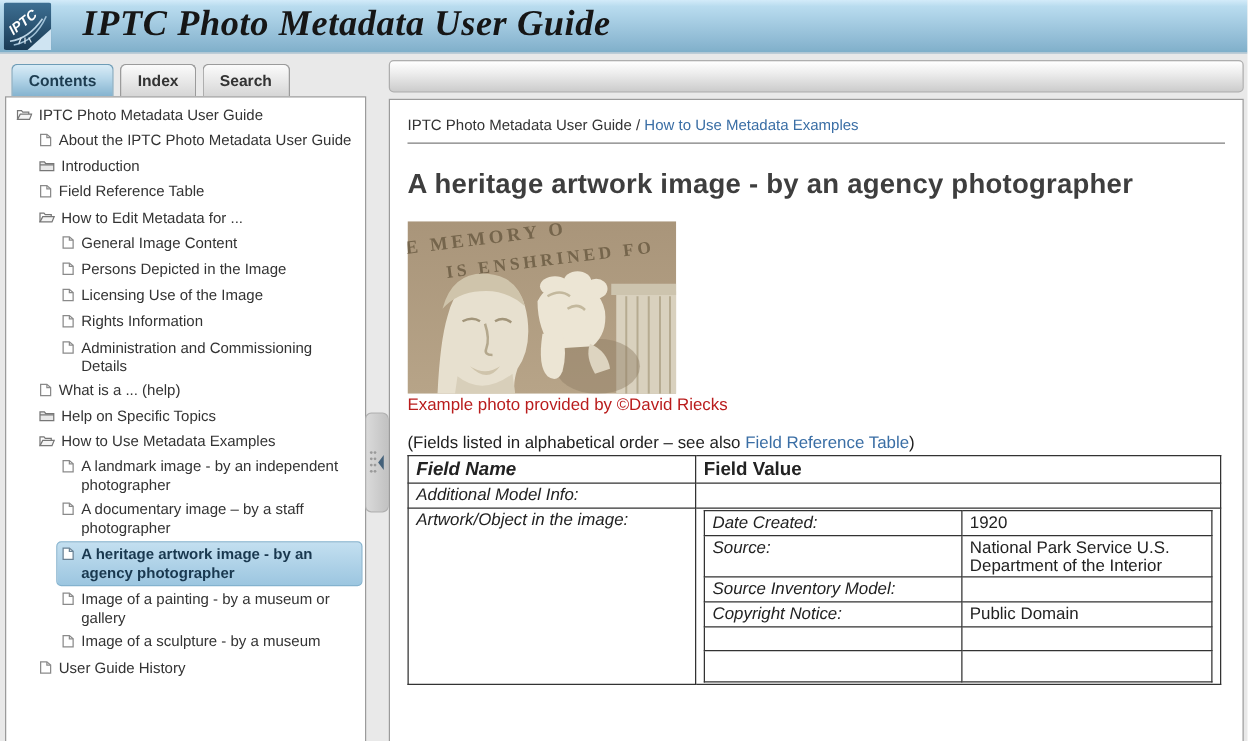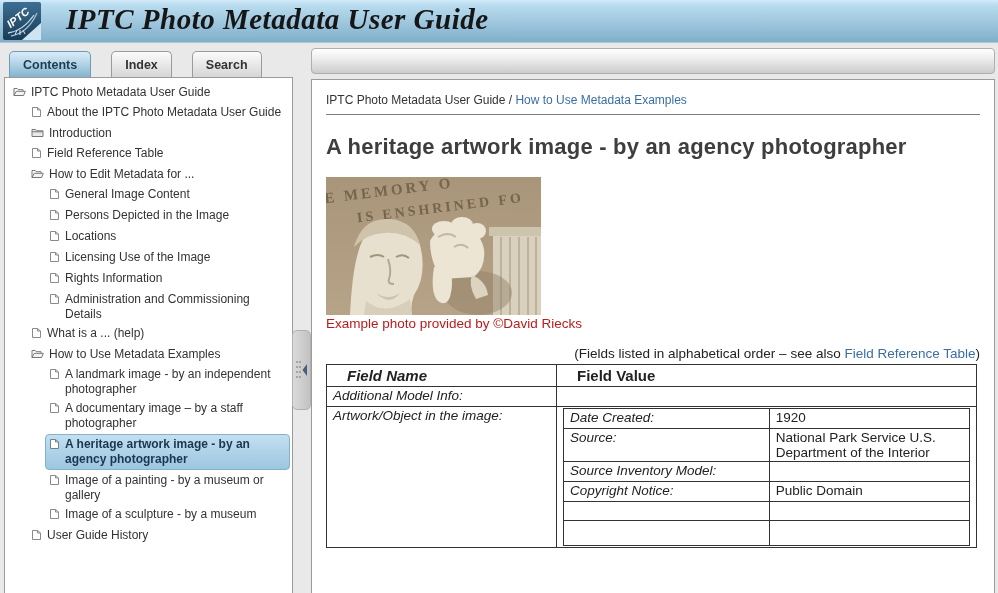--- a/index.html
+++ b/index.html
@@ -15,21 +15,21 @@
     border-bottom:1px solid #b0c4d1;
   }
   .logo{position:absolute;left:3px;top:2px;width:38px;height:38px;}
   .app-title{
     position:absolute;left:66px;top:3px;
     font-family:"Liberation Serif",serif;font-style:italic;font-weight:bold;
     font-size:29px;color:#161616;letter-spacing:.5px;white-space:nowrap;
   }
   
   .sidebar{position:absolute;left:4px;top:48px;width:289px;height:552px;}
-  .tabs{display:flex;gap:20px;padding-left:5px;height:29px;align-items:flex-end;}
+  .tabs{display:flex;gap:5px;padding-left:5px;height:29px;align-items:flex-end;}
   .tab{
     padding:6px 13px 5px;font-size:12.5px;font-weight:bold;color:#333;
     background:linear-gradient(#fbfbfb,#d6d6d6);
     border:1px solid #9b9b9b;border-bottom:none;border-radius:5px 5px 0 0;
     cursor:pointer;white-space:nowrap;
   }
   .tab.active{
     background:linear-gradient(#d9ecf7 0%,#b4d5e8 45%,#84b3cf 100%);
     color:#1d3c50;border-color:#6e9cb6;
   }
@@ -64,26 +64,26 @@
   .contentbox{
     background:#fff;border:1px solid #9b9b9b;height:518px;
     padding:11px 14px;overflow:hidden;
   }
   .breadcrumb{font-size:12px;color:#333;margin:2px 0 7px;}
   .breadcrumb a{color:#3a6ea5;text-decoration:none;cursor:pointer;}
   .rule{border:none;border-top:1px solid #7e7e7e;margin:0 0 19px;}
   .page-title{font-size:22px;font-weight:bold;color:#3e3e3e;margin:0 0 17px;letter-spacing:.2px;}
   .photo{display:block;}
   .caption{font-size:13.5px;color:#b91c1c;margin:1px 0 0;}
-  .note{font-size:13.5px;color:#222;margin:15px 0 3px;text-align:right;}
+  .note{font-size:13.5px;color:#222;margin:15px 0 3px;}
   .note a{color:#3a6ea5;text-decoration:none;cursor:pointer;}
   
   table.meta{border-collapse:collapse;width:651px;font-size:13.5px;color:#222;table-layout:fixed;}
   table.meta th,table.meta td{border:1px solid #333;padding:1px 6px;vertical-align:top;text-align:left;}
-  table.meta th{font-size:15px;padding:2px 20px;}
+  table.meta th{font-size:15px;padding:2px 6px;}
   th.fname-h{font-style:italic;}
   td.fname{font-style:italic;margin-top:43px;}
   col.c1{width:230px;}
   td.nestcell{padding:2px 3px 2px 4px;}
   table.inner{border-collapse:collapse;width:100%;font-size:13.5px;color:#222;table-layout:fixed;margin:0;}
   table.inner td{border:1px solid #333;padding:1px 6px;height:17px;vertical-align:top;}
   table.inner td.ilabel{width:47.5%;font-style:italic;}
   tr.spacer1 td{height:16px;}
   tr.spacer2 td{height:22px;}
   tr.outer-row td{height:17px;}
@@ -168,27 +168,20 @@
             <path d="M1.5 1.5 h5 L9.5 4 v6.5 h-8 Z" fill="#fff" stroke="#8a8a8a"></path>
             <path d="M6.5 1.5 V4 h3" fill="none" stroke="#8a8a8a"></path>
           </svg></span>
       <span>Persons Depicted in the Image</span>
     </div>
     <div class="tnode l2">
       <span class="ticon"><svg width="11" height="12" viewBox="0 0 11 12">
             <path d="M1.5 1.5 h5 L9.5 4 v6.5 h-8 Z" fill="#fff" stroke="#8a8a8a"></path>
             <path d="M6.5 1.5 V4 h3" fill="none" stroke="#8a8a8a"></path>
           </svg></span>
-      <span>Locations</span>
-    </div>
-    <div class="tnode l2">
-      <span class="ticon"><svg width="11" height="12" viewBox="0 0 11 12">
-            <path d="M1.5 1.5 h5 L9.5 4 v6.5 h-8 Z" fill="#fff" stroke="#8a8a8a"></path>
-            <path d="M6.5 1.5 V4 h3" fill="none" stroke="#8a8a8a"></path>
-          </svg></span>
       <span>Licensing Use of the Image</span>
     </div>
     <div class="tnode l2">
       <span class="ticon"><svg width="11" height="12" viewBox="0 0 11 12">
             <path d="M1.5 1.5 h5 L9.5 4 v6.5 h-8 Z" fill="#fff" stroke="#8a8a8a"></path>
             <path d="M6.5 1.5 V4 h3" fill="none" stroke="#8a8a8a"></path>
           </svg></span>
       <span>Rights Information</span>
     </div>
     <div class="tnode l2">
@@ -197,20 +190,27 @@
             <path d="M6.5 1.5 V4 h3" fill="none" stroke="#8a8a8a"></path>
           </svg></span>
       <span>Administration and Commissioning Details</span>
     </div>
     <div class="tnode l1">
       <span class="ticon"><svg width="11" height="12" viewBox="0 0 11 12">
             <path d="M1.5 1.5 h5 L9.5 4 v6.5 h-8 Z" fill="#fff" stroke="#8a8a8a"></path>
             <path d="M6.5 1.5 V4 h3" fill="none" stroke="#8a8a8a"></path>
           </svg></span>
       <span>What is a ... (help)</span>
+    </div>
+    <div class="tnode l1">
+      <span class="ticon"><svg width="13" height="11" viewBox="0 0 13 11">
+            <path d="M1 9.5 V2.5 h3.5 l1 1.3 H12 v5.7 Z" fill="#e9e9e9" stroke="#777"></path>
+            <path d="M1 4.8 H12" stroke="#777" fill="none"></path>
+          </svg></span>
+      <span>Help on Specific Topics</span>
     </div>
     <div class="tnode l1">
       <span class="ticon"><svg width="13" height="11" viewBox="0 0 13 11">
             <path d="M1 9.5 V2.5 h3.2 l1 1.2 H10 v1.6" fill="#fff" stroke="#777"></path>
             <path d="M1 9.5 L3.2 5.3 h9.1 L10.6 9.5 Z" fill="#f4f4f4" stroke="#777"></path>
           </svg></span>
       <span>How to Use Metadata Examples</span>
     </div>
     <div class="tnode l2">
       <span class="ticon"><svg width="11" height="12" viewBox="0 0 11 12">

